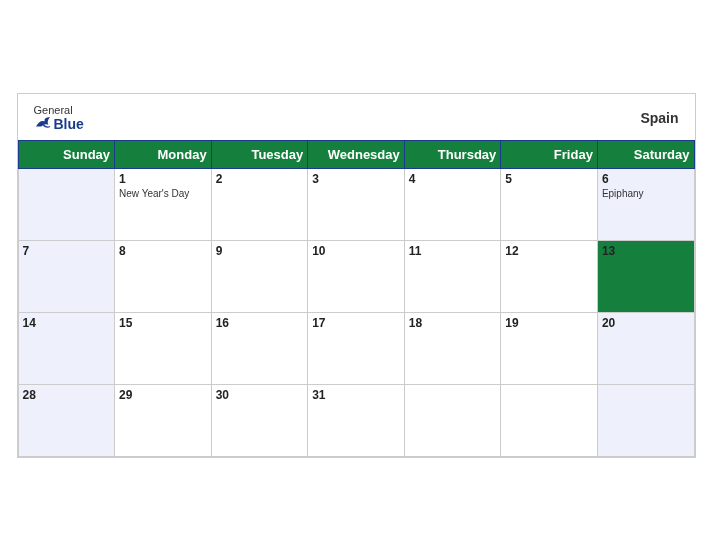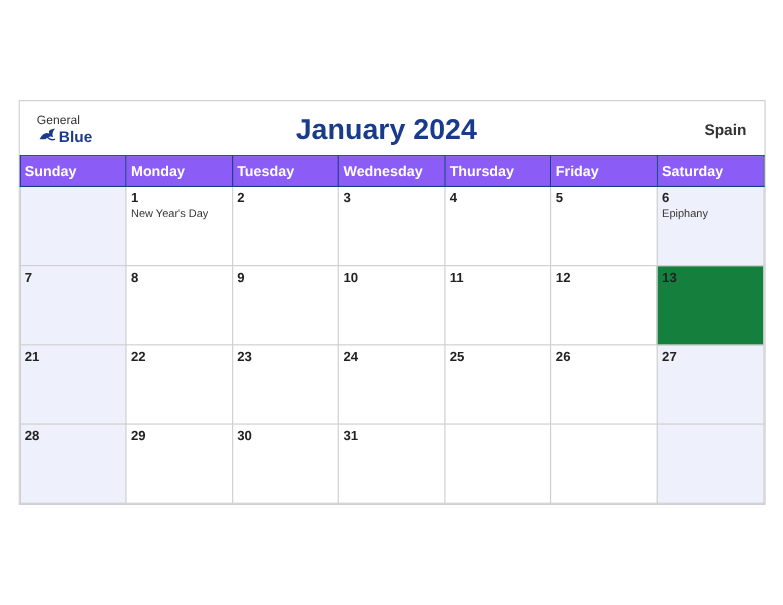--- a/index.html
+++ b/index.html
@@ -57,23 +57,23 @@
       color: #333;
       font-weight: bold;
       text-align: right;
       min-width: 60px;
     }
     .calendar-table {
       width: 100%;
       border-collapse: collapse;
     }
     .calendar-table th {
-      background-color: #8b5cf6;
+      background-color: #15803d;
       color: #fff;
-      text-align: left;
+      text-align: right;
       padding: 6px 4px;
       font-size: 13px;
       font-weight: bold;
       border: 1px solid #1a3a8c;
     }
     .calendar-table td {
       border: 1px solid #ccc;
       vertical-align: top;
       width: calc(100% / 7);
       height: 72px;
@@ -109,21 +109,20 @@
       <span class="logo-general">General</span>
       <div class="logo-blue">
         <svg class="logo-bird" viewBox="0 0 20 16" fill="none">
           <path d="M2 12 Q6 4 12 6 Q10 2 18 1 Q14 6 16 10 Q12 8 8 12Z" fill="#1a3a8c"></path>
           <path d="M10 10 Q14 14 18 12" stroke="#1a3a8c" stroke-width="1.5" fill="none"></path>
         </svg>
         <span>Blue</span>
       </div>
     </div>
 
-    <div class="calendar-title">January 2024</div>
 
     <div class="country-name">Spain</div>
   </div>
 
   <table class="calendar-table">
     <thead>
       <tr>
         <th>Sunday</th>
         <th>Monday</th>
         <th>Tuesday</th>
@@ -175,39 +174,39 @@
           </td>
           <td>
             <div class="day-number">12</div>
           </td>
           <td class="col-sat" style="background-color: #15803d;">
             <div class="day-number">13</div>
           </td>
         </tr>
         <tr class="week-row">
           <td class="col-sun" style="background-color: rgb(238, 241, 251);">
-            <div class="day-number">21</div>
-          </td>
-          <td>
-            <div class="day-number">22</div>
-          </td>
-          <td>
-            <div class="day-number">23</div>
-          </td>
-          <td>
-            <div class="day-number">24</div>
-          </td>
-          <td>
-            <div class="day-number">25</div>
-          </td>
-          <td>
-            <div class="day-number">26</div>
+            <div class="day-number">14</div>
+          </td>
+          <td>
+            <div class="day-number">15</div>
+          </td>
+          <td>
+            <div class="day-number">16</div>
+          </td>
+          <td>
+            <div class="day-number">17</div>
+          </td>
+          <td>
+            <div class="day-number">18</div>
+          </td>
+          <td>
+            <div class="day-number">19</div>
           </td>
           <td class="col-sat" style="background-color: rgb(238, 241, 251);">
-            <div class="day-number">27</div>
+            <div class="day-number">20</div>
           </td>
         </tr>
         <tr class="week-row">
           <td class="col-sun" style="background-color: rgb(238, 241, 251);">
             <div class="day-number">28</div>
           </td>
           <td>
             <div class="day-number">29</div>
           </td>
           <td>

